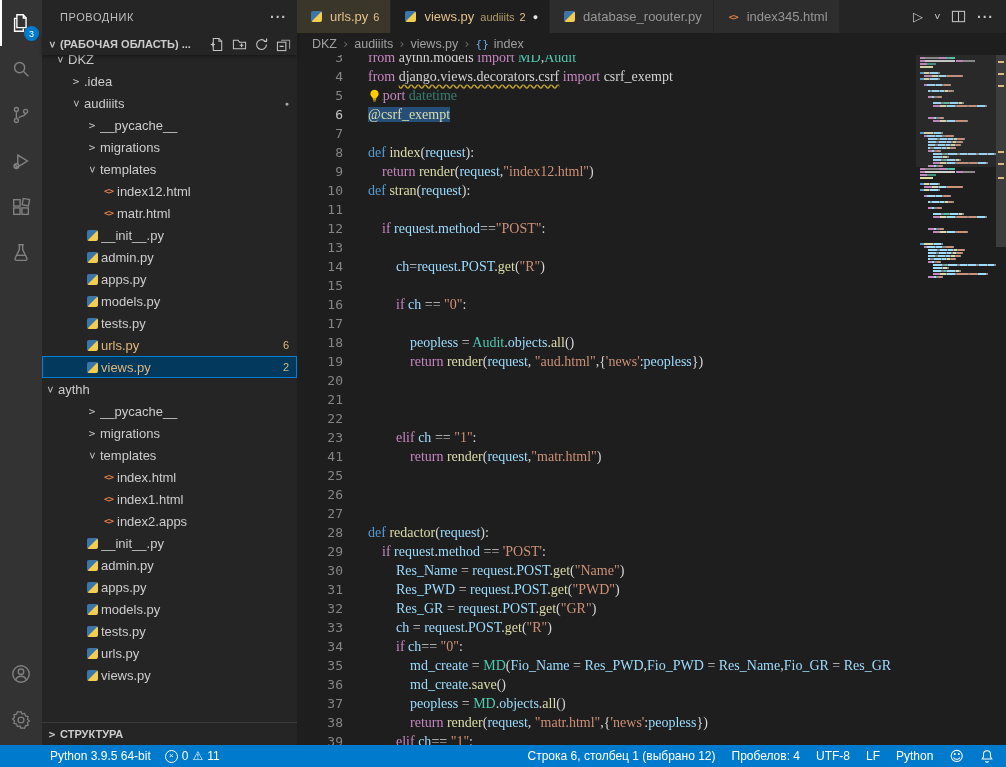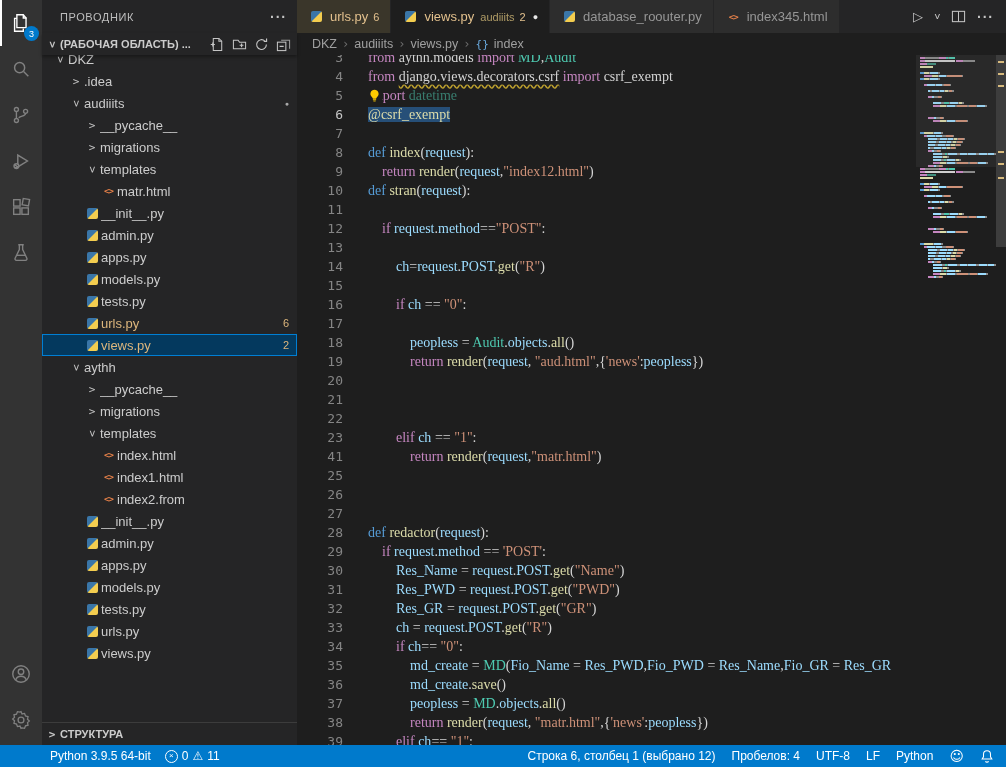--- a/index.html
+++ b/index.html
@@ -250,20 +250,26 @@
               <span class="tlab">migrations</span>
             </div>
             <div class="tree-row" style="padding-left: 42px;">
               <span class="chev open"></span>
               <span class="tlab">templates</span>
             </div>
             <div class="tree-row" style="padding-left: 58px;">
               <span class="fi">
                 <span class="ico-html"></span>
               </span>
+              <span class="tlab">index12.html</span>
+            </div>
+            <div class="tree-row" style="padding-left: 58px;">
+              <span class="fi">
+                <span class="ico-html"></span>
+              </span>
               <span class="tlab">matr.html</span>
             </div>
             <div class="tree-row" style="padding-left: 42px;">
               <span class="fi">
                 <span class="fi ico-py"></span>
               </span>
               <span class="tlab">__init__.py</span>
             </div>
             <div class="tree-row" style="padding-left: 42px;">
               <span class="fi">
@@ -296,21 +302,21 @@
               <span class="tlab warn">urls.py</span>
               <span class="tbadge">6</span>
             </div>
             <div class="tree-row selected" style="padding-left: 42px;">
               <span class="fi">
                 <span class="fi ico-py"></span>
               </span>
               <span class="tlab warn">views.py</span>
               <span class="tbadge">2</span>
             </div>
-            <div class="tree-row" style="padding-left: 26px;">
+            <div class="tree-row" style="">
               <span class="chev open"></span>
               <span class="tlab">aythh</span>
             </div>
             <div class="tree-row" style="padding-left: 42px;">
               <span class="chev"></span>
               <span class="tlab">__pycache__</span>
             </div>
             <div class="tree-row" style="padding-left: 42px;">
               <span class="chev"></span>
               <span class="tlab">migrations</span>
@@ -328,21 +334,21 @@
             <div class="tree-row" style="padding-left: 58px;">
               <span class="fi">
                 <span class="ico-html"></span>
               </span>
               <span class="tlab">index1.html</span>
             </div>
             <div class="tree-row" style="padding-left: 58px;">
               <span class="fi">
                 <span class="ico-html"></span>
               </span>
-              <span class="tlab">index2.from</span>
+              <span class="tlab">index2.apps</span>
             </div>
             <div class="tree-row" style="padding-left: 42px;">
               <span class="fi">
                 <span class="fi ico-py"></span>
               </span>
               <span class="tlab">__init__.py</span>
             </div>
             <div class="tree-row" style="padding-left: 42px;">
               <span class="fi">
                 <span class="fi ico-py"></span>

